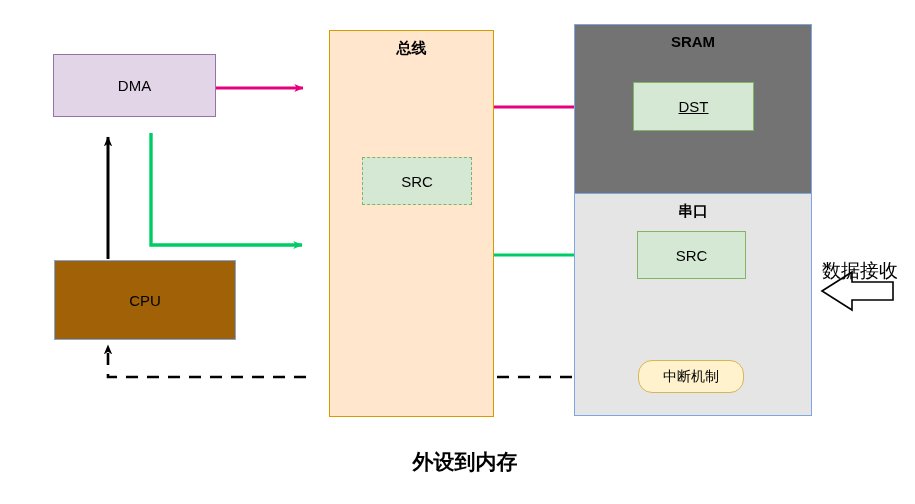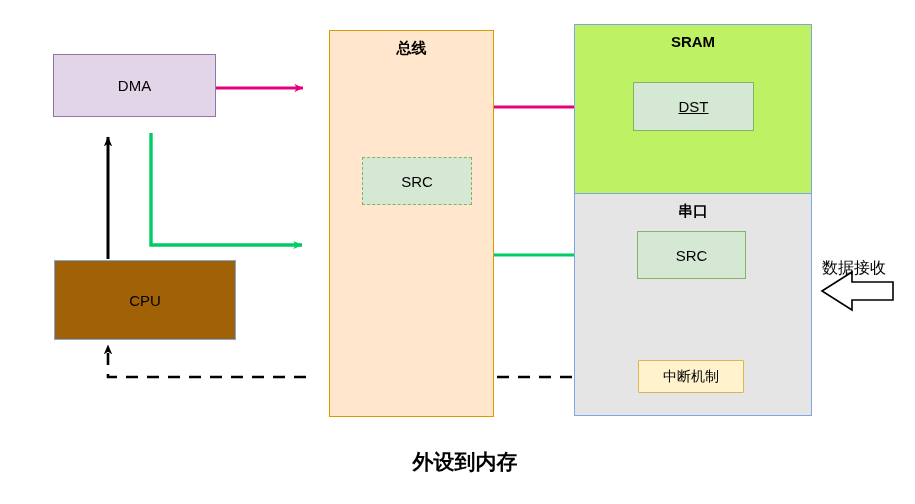--- a/index.html
+++ b/index.html
@@ -59,21 +59,21 @@
   }
   
   #bus-src-box {
     left: 339px; top: 157px; width: 110px; height: 48px;
     background: #d5e8d4;
     border: 1.6px dashed #82b366;
   }
   
   #sram-box {
     left: 551px; top: 24px; width: 238px; height: 193px;
-    background: #bef264;
+    background: #737373;
     border: 1.4px solid #7ea6e0;
     display: block;
   }
   #sram-dst-box {
     left: 610px; top: 82px; width: 121px; height: 49px;
     background: #d5e8d4;
     border: 1.4px solid #82b366;
     text-decoration: underline;
   }
   
@@ -85,38 +85,38 @@
   }
   #serial-src-box {
     left: 614px; top: 231px; width: 109px; height: 48px;
     background: #d5e8d4;
     border: 1.4px solid #82b366;
   }
   #irq-box {
     left: 615px; top: 360px; width: 106px; height: 33px;
     background: #fff2cc;
     border: 1.5px solid #d6b656;
-    border-radius: 1px;
+    border-radius: 14px;
     font-size: 14px;
   }
   #diagram-title {
     position: absolute;
     left: 0; right: 0;
     top: 448px;
     text-align: center;
     font-size: 21px;
     font-weight: bold;
     color: #000000;
     padding-left: 15px;
   }
   #data-recv-label {
     position: absolute;
     left: 822px;
     top: 258px;
-    font-size: 16px;
+    font-size: 19px;
     color: #000000;
     white-space: nowrap;
   }
   svg#wires {
     position: absolute;
     left: 0; top: 0;
     width: 915px; height: 504px;
     pointer-events: none;
   }
 </style>

